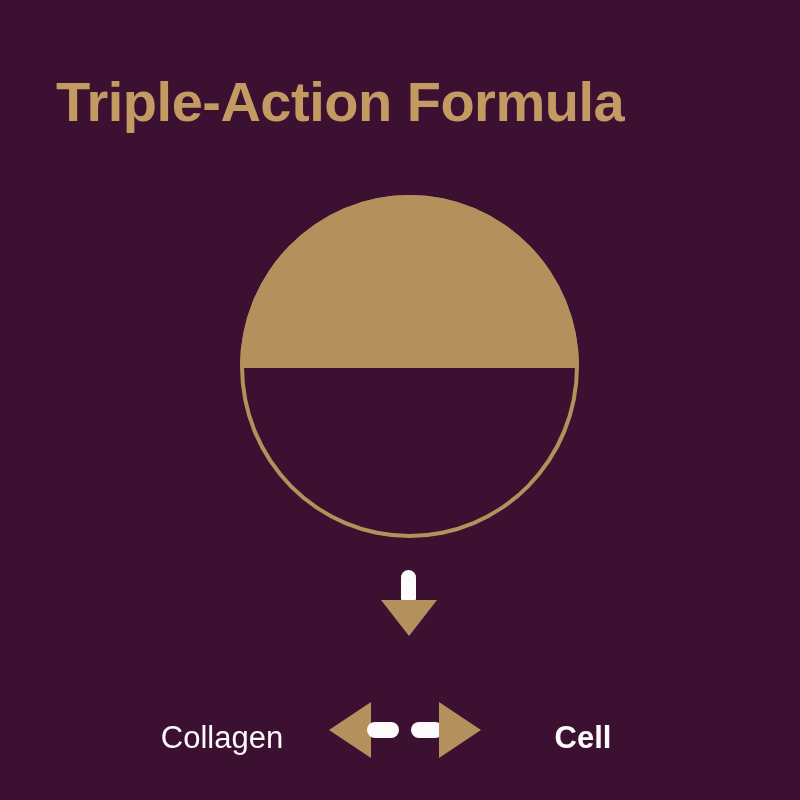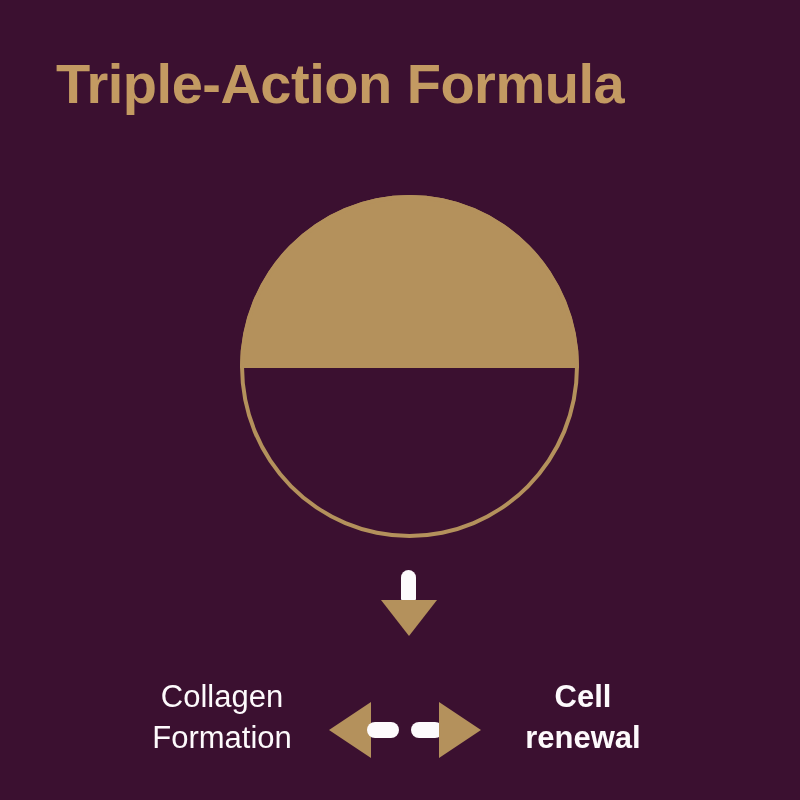--- a/index.html
+++ b/index.html
@@ -17,21 +17,21 @@
     position: relative;
     width: 800px;
     height: 800px;
     background: #3b1030;
   }
 
   
   .title {
     position: absolute;
     left: 0;
-    top: 53px;
+    top: 71px;
     width: 680px;
     text-align: center;
     font-size: 56px;
     font-weight: 700;
     letter-spacing: -0.5px;
     color: #c39a62;
     line-height: 1.1;
     white-space: nowrap;
   }
 
@@ -174,34 +174,32 @@
 
   <div class="down-arrow">
     <div class="stem"></div>
     <div class="head"></div>
   </div>
 
   <div class="bottom-row">
 
     <div class="benefit left">
       <span class="line1">Collagen</span>
-      <span class="line2">Formation</span>
     </div>
 
     <div class="arrow-h left">
       <div class="tri"></div>
       <div class="bar"></div>
     </div>
 
 
     <div class="arrow-h right">
       <div class="bar"></div>
       <div class="tri"></div>
     </div>
 
     <div class="benefit right">
       <span class="line1">Cell</span>
-      <span class="line2">renewal</span>
     </div>
 
   </div>
 
 </div>
 
 </body></html>

